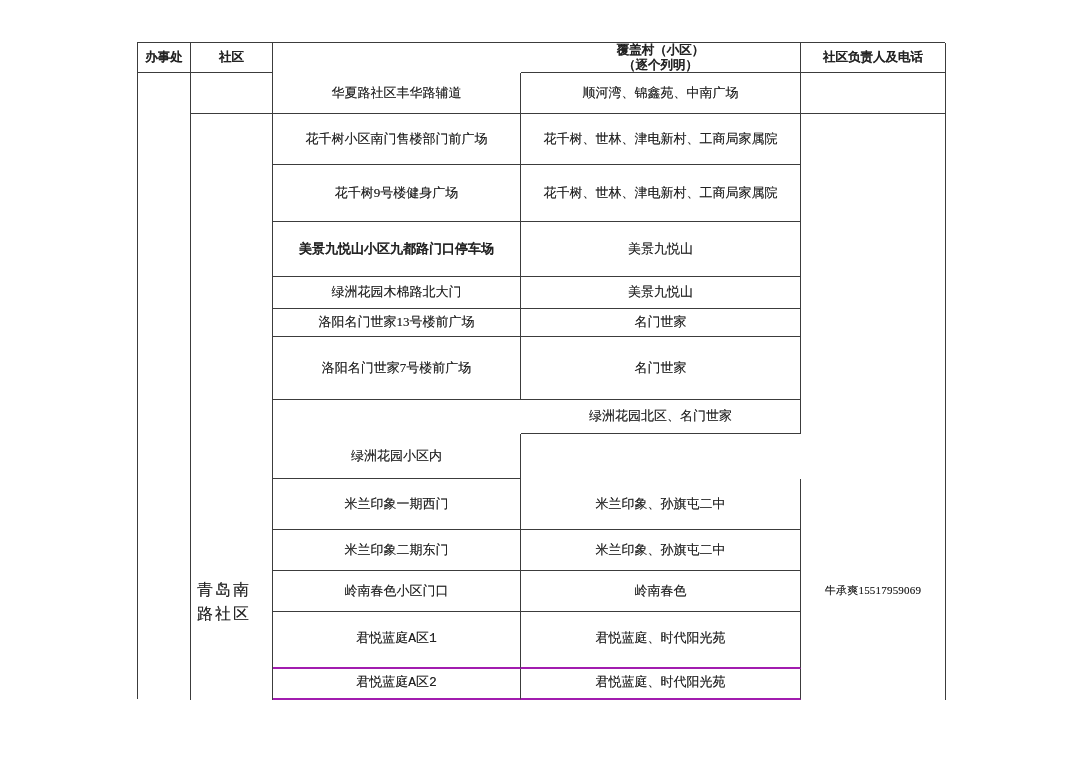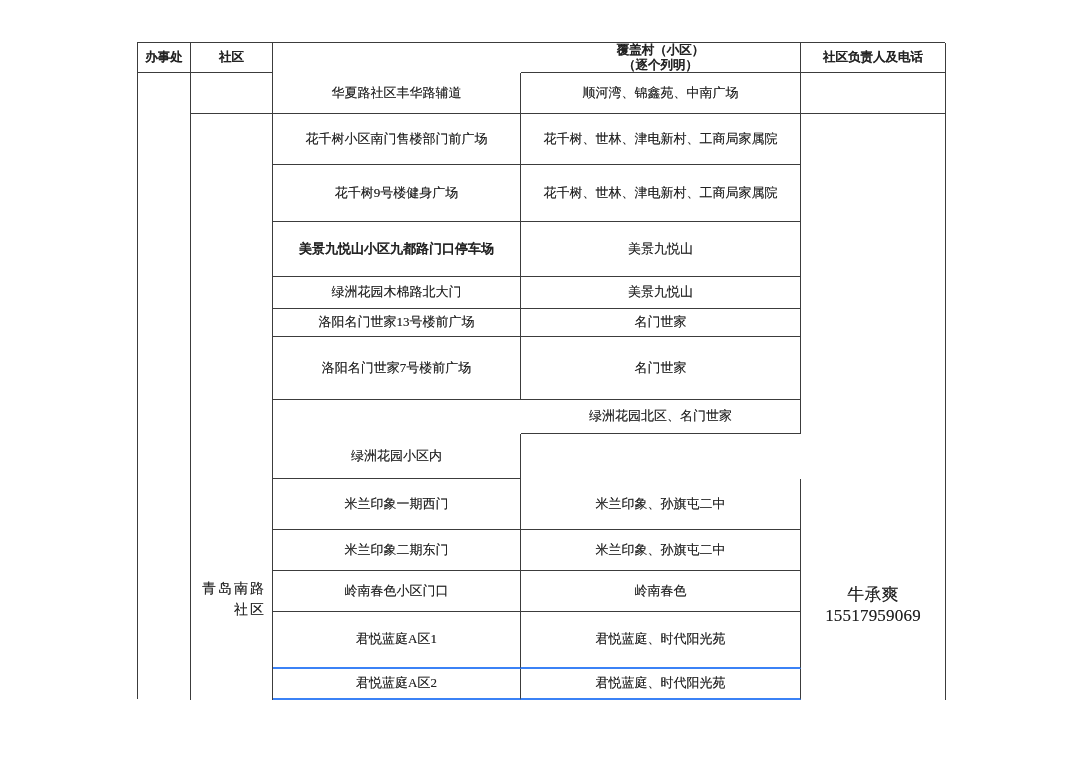--- a/index.html
+++ b/index.html
@@ -35,32 +35,32 @@
     text-shadow:0 0 0.5px rgba(40,40,40,.55);
   }
   .hdr{
     font-weight:bold;
     font-size:12.5px;
     line-height:1.15;
     flex-direction:column;
   }
   .no-bottom{border-bottom:none;}
   .rel{position:relative;padding:0;}
-  .dark-line{border-bottom:2px solid #3b82f6;}
+  .dark-line{border-bottom:2px solid #a21caf;font-family:Liberation Mono, monospace;}
   .community-label{
     position:absolute;top:464px;left:0;right:0;
-    text-align:right;
-    font-size:14px;line-height:1.5;
+    text-align:left;
+    font-size:16px;line-height:1.5;
     letter-spacing:2px;
     padding:0 6px;
   }
   .contact-label{
     position:absolute;top:470px;left:0;right:0;
     text-align:center;
-    font-size:17px;
+    font-size:11px;
     letter-spacing:0.2px;
   }
 </style>
 </head>
 <body>
 
 <div class="sheet">
   <div class="grid">
 
     <div class="cell hdr" style="grid-column:1;grid-row:1;">

